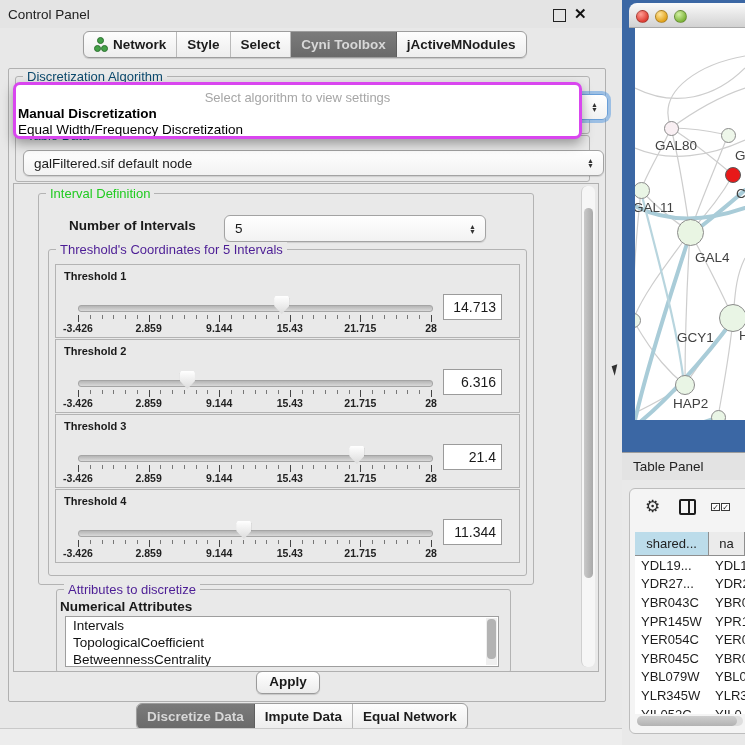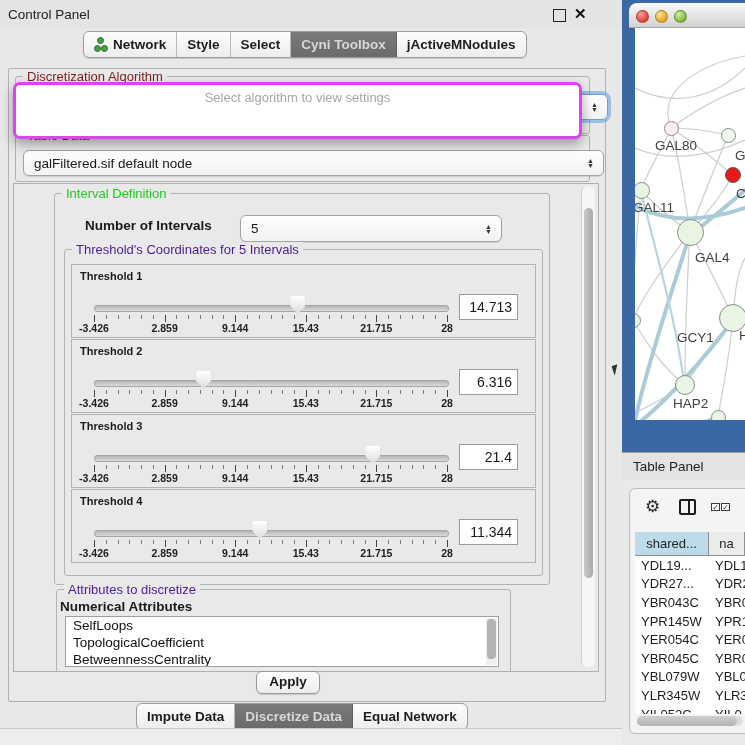--- a/index.html
+++ b/index.html
@@ -24,21 +24,21 @@
   .seg:last-child{border-right:none;}
   .seg.sel{background:linear-gradient(#7b7b7b,#6a6a6a);color:#d8d8d8;border-right-color:#5f5f5f;}
   #top-tabs{left:83px;top:31px;}
   #bottom-tabs{left:136px;top:703px;}
   .net-ico{display:inline-block;width:13px;height:15px;margin-right:6px;position:relative;}
   .net-ico i{position:absolute;width:5px;height:5px;border-radius:50%;background:#43a047;border:1px solid #2e7031;}
 
   
   .grp{border:1px solid #b3b3b3;border-radius:3px;}
   .grp-title{position:absolute;top:-8px;left:7px;background:#e9e9e9;padding:0 4px;font-size:13px;white-space:nowrap;}
-  .t-green{color:#21cb21;} .t-blue{color:#4c1d95;} .t-dark{color:#7f1d1d;}
+  .t-green{color:#21cb21;} .t-blue{color:#4c1d95;} .t-dark{color:#0c4a6e;}
 
   
   .combo{background:linear-gradient(#ffffff,#f2f2f2);border:1px solid #a3a3a3;border-radius:6px;
          font-size:13.5px;display:flex;align-items:center;padding:0 10px;position:absolute;
          box-shadow:0 1px 1px rgba(0,0,0,.12);}
   .spin{position:absolute;right:9px;top:50%;transform:translateY(-50%);display:flex;flex-direction:column;
         line-height:5px;font-size:7px;color:#333;}
 
   #disc-group{left:15px;top:76px;width:573px;height:56px;}
   #disc-combo{left:22px;top:94px;width:564px;height:24px;border:1px solid #6a9fd8;
@@ -51,21 +51,21 @@
 
   #td-group{left:15px;top:135px;width:573px;height:45px;}
   #td-combo{left:7px;top:14px;width:559px;height:24px;}
 
   
   #scroll-pane{left:13px;top:183px;width:584px;height:487px;border:1px solid #b0b0b0;background:#e9e9e9;overflow:hidden;}
   #big-sb{position:absolute;right:3px;top:2px;width:13px;height:481px;background:#f6f6f6;border-left:1px solid #cfcfcf;border-radius:6px;}
   #big-sb .thumb{position:absolute;left:2px;top:22px;width:9px;height:370px;border-radius:5px;
                  background:linear-gradient(90deg,#c9c9c9,#a9a9a9);}
 
-  #interval-grp{left:40px;top:9px;width:494px;height:390px;}
+  #interval-grp{left:24px;top:9px;width:494px;height:390px;}
   #noi-label{left:30px;top:24px;font-size:13.5px;font-weight:bold;}
   #noi-combo{left:185px;top:21px;width:240px;height:25px;}
   #thr-grp{left:9px;top:55px;width:477px;height:325px;}
 
   .thr-panel{position:absolute;left:6px;width:463px;height:72px;border:1px solid #b3b3b3;background:#e9e9e9;}
   .thr-label{position:absolute;left:8px;top:5px;font-size:11px;font-weight:bold;}
   .sl-track{position:absolute;left:22px;top:40px;width:353px;height:5px;border-radius:3px;
             background:linear-gradient(#b5b5b5,#dadada);border:1px solid #a5a5a5;}
   .sl-thumb{position:absolute;top:31px;width:15px;height:18px;
             background:linear-gradient(#ffffff,#dcdcdc);
@@ -166,20 +166,24 @@
 
 <div class="abs grp" id="disc-group">
   <span class="grp-title t-dark">Discretization Algorithm</span>
 </div>
 <div class="abs combo" id="disc-combo">
   <span class="spin">▲<br>▼</span>
 </div>
 
 <div class="abs" id="algo-popup">
   <div class="pop-placeholder">Select algorithm to view settings</div>
+  <div id="pop-items">
+      <div class="pop-item b">Manual Discretization</div>
+      <div class="pop-item">Equal Width/Frequency Discretization</div>
+    </div>
 </div>
 
 <div class="abs grp" id="td-group">
   <span class="grp-title t-dark">Table Data</span>
   <div class="combo" id="td-combo">
     <span>galFiltered.sif default node</span>
     <span class="spin">▲<br>▼</span>
   </div>
 </div>
 
@@ -384,43 +388,43 @@
           </div>
         </div>
     </div>
   </div>
 
   <div class="grp abs" id="attr-grp">
     <span class="grp-title t-blue">Attributes to discretize</span>
     <div class="abs" id="num-attr">Numerical Attributes</div>
     <div class="abs" id="attr-list">
       <div id="attr-items">
-          <div class="attr-item">SelfLoops</div>
+          <div class="attr-item">Intervals</div>
           <div class="attr-item">TopologicalCoefficient</div>
           <div class="attr-item">BetweennessCentrality</div>
         </div>
       <div id="attr-sb">
           <div class="thumb"></div>
         </div>
     </div>
   </div>
 
   <div id="big-sb">
       <div class="thumb"></div>
     </div>
 </div>
 
 <div class="abs" id="apply-btn">Apply</div>
 
 <div class="abs seg-bar" id="bottom-tabs">
+    <div class="seg sel">
+      <span>Discretize Data</span>
+    </div>
     <div class="seg">
       <span>Impute Data</span>
-    </div>
-    <div class="seg sel">
-      <span>Discretize Data</span>
     </div>
     <div class="seg">
       <span>Equal Network</span>
     </div>
   </div>
 <div class="abs" id="bottom-strip"></div>
 
 <div class="abs" id="net-frame"></div>
 <div class="abs" id="net-titlebar">
   <div class="light" id="lr"></div>

